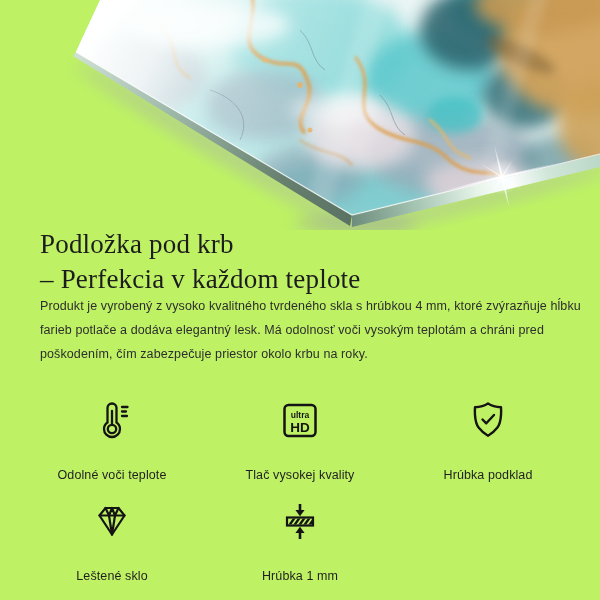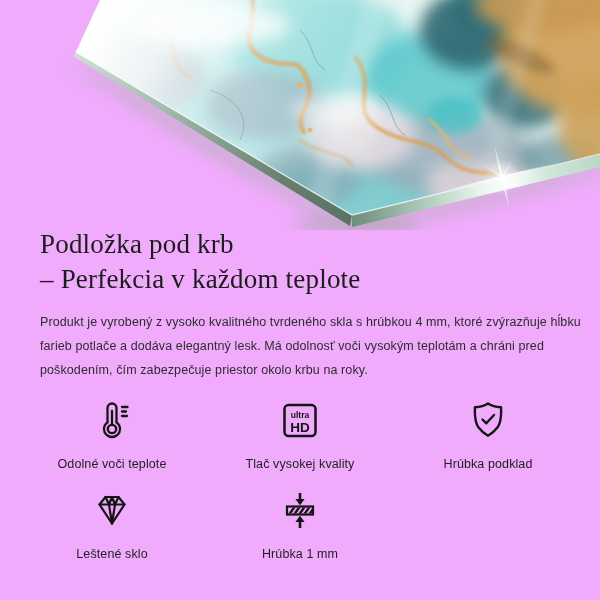--- a/index.html
+++ b/index.html
@@ -1,53 +1,53 @@
 <!DOCTYPE html>
 <html><head>
 <meta charset="utf-8">
 <style>
   * { margin:0; padding:0; box-sizing:border-box; }
   html,body { background:#ffffff; }
   .page {
     position:relative;
     width:600px; height:600px;
-    background:#f0abfc;
+    background:#bef264;
     overflow:hidden;
     font-family:"Liberation Sans","DejaVu Sans",sans-serif;
   }
   .hero {
     position:absolute; top:0; left:0;
     width:600px; height:230px;
   }
   .title-block {
     position:absolute; left:40px; top:227px;
     font-family:"Liberation Serif","DejaVu Serif",serif;
     font-size:27px; line-height:35px; font-weight:400;
     color:#1c1c1c; letter-spacing:0.2px;
   }
   .description {
-    position:absolute; left:40px; top:310px;
+    position:absolute; left:40px; top:294px;
     width:550px;
     font-size:12.5px; line-height:24px;
     color:#2d2d2d; letter-spacing:0.1px;
   }
   .features {
     position:absolute; left:18px; right:18px; top:398px;
     display:grid;
     grid-template-columns:1fr 1fr 1fr;
     row-gap:17px;
   }
   .feature {
     display:flex; flex-direction:column; align-items:center;
   }
   .feature .icon-box {
     height:46px; display:flex; align-items:center; justify-content:flex-end;
   }
   .feature .feature-label {
-    margin-top:13px;
+    margin-top:24px;
     font-size:12.5px; color:#1f1f1f; letter-spacing:0.1px;
   }
   svg { display:block; }
 </style>
 </head>
 <body>
 
 <div class="page">
 
   <div class="hero">

